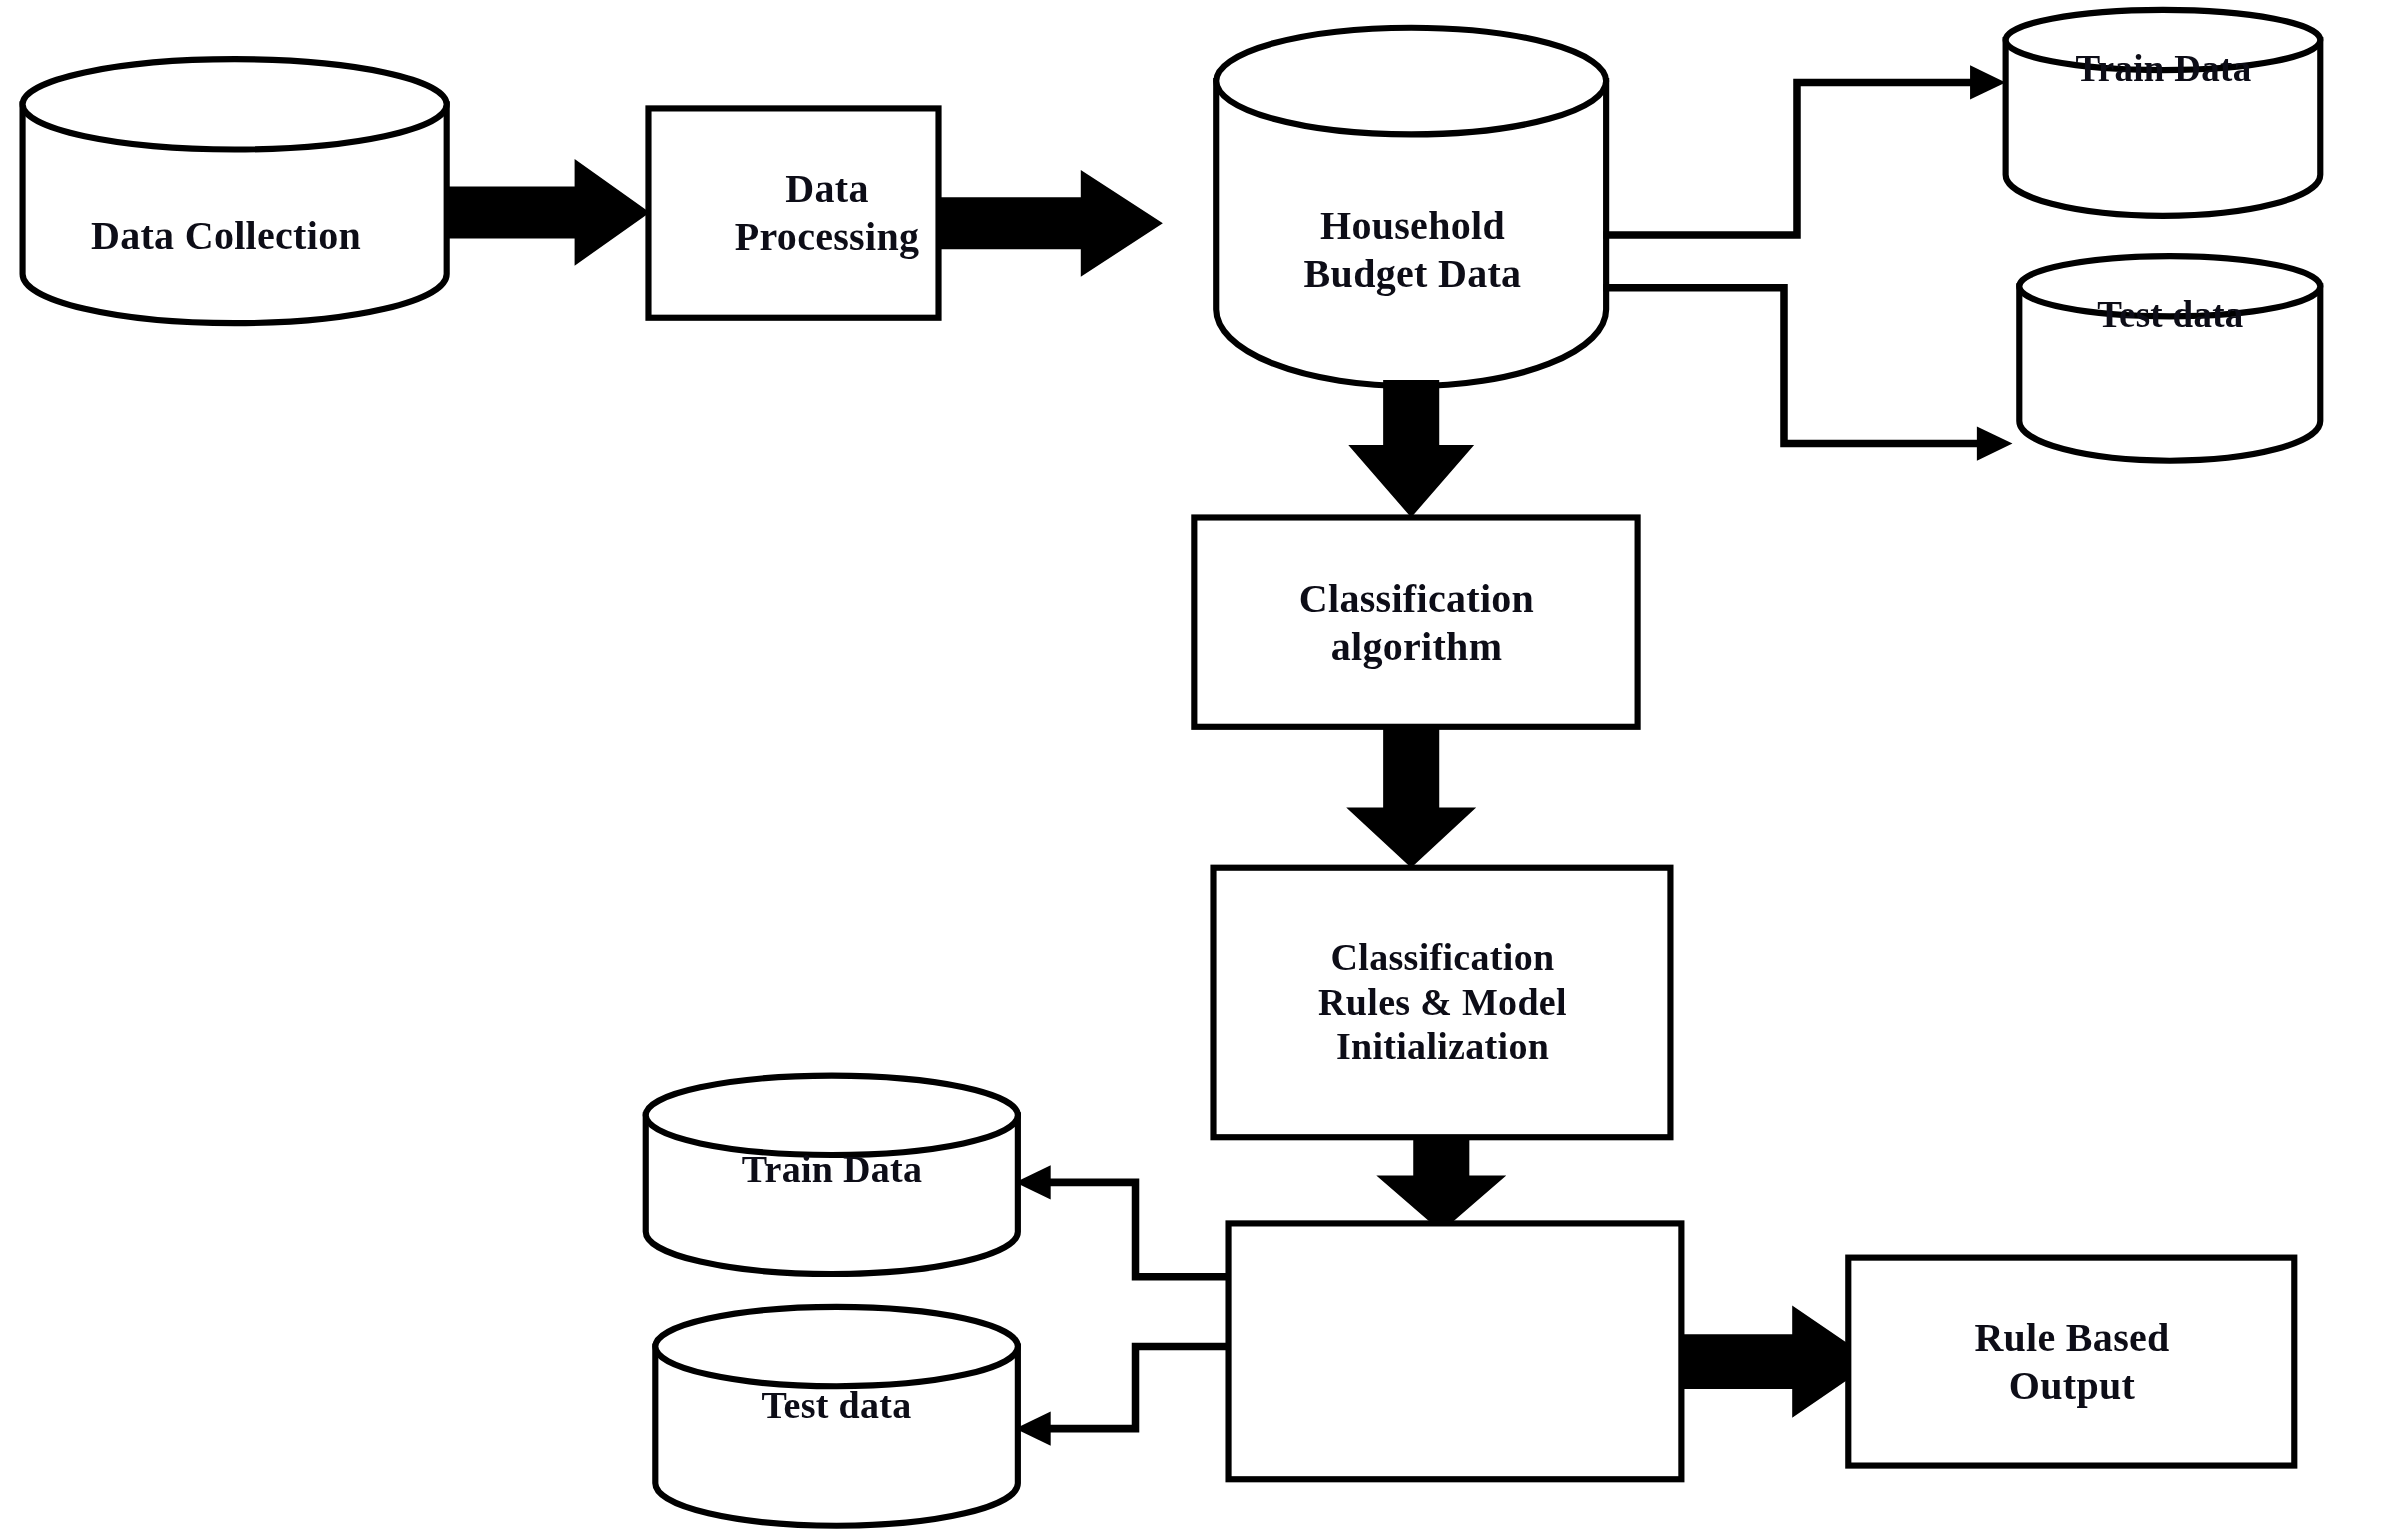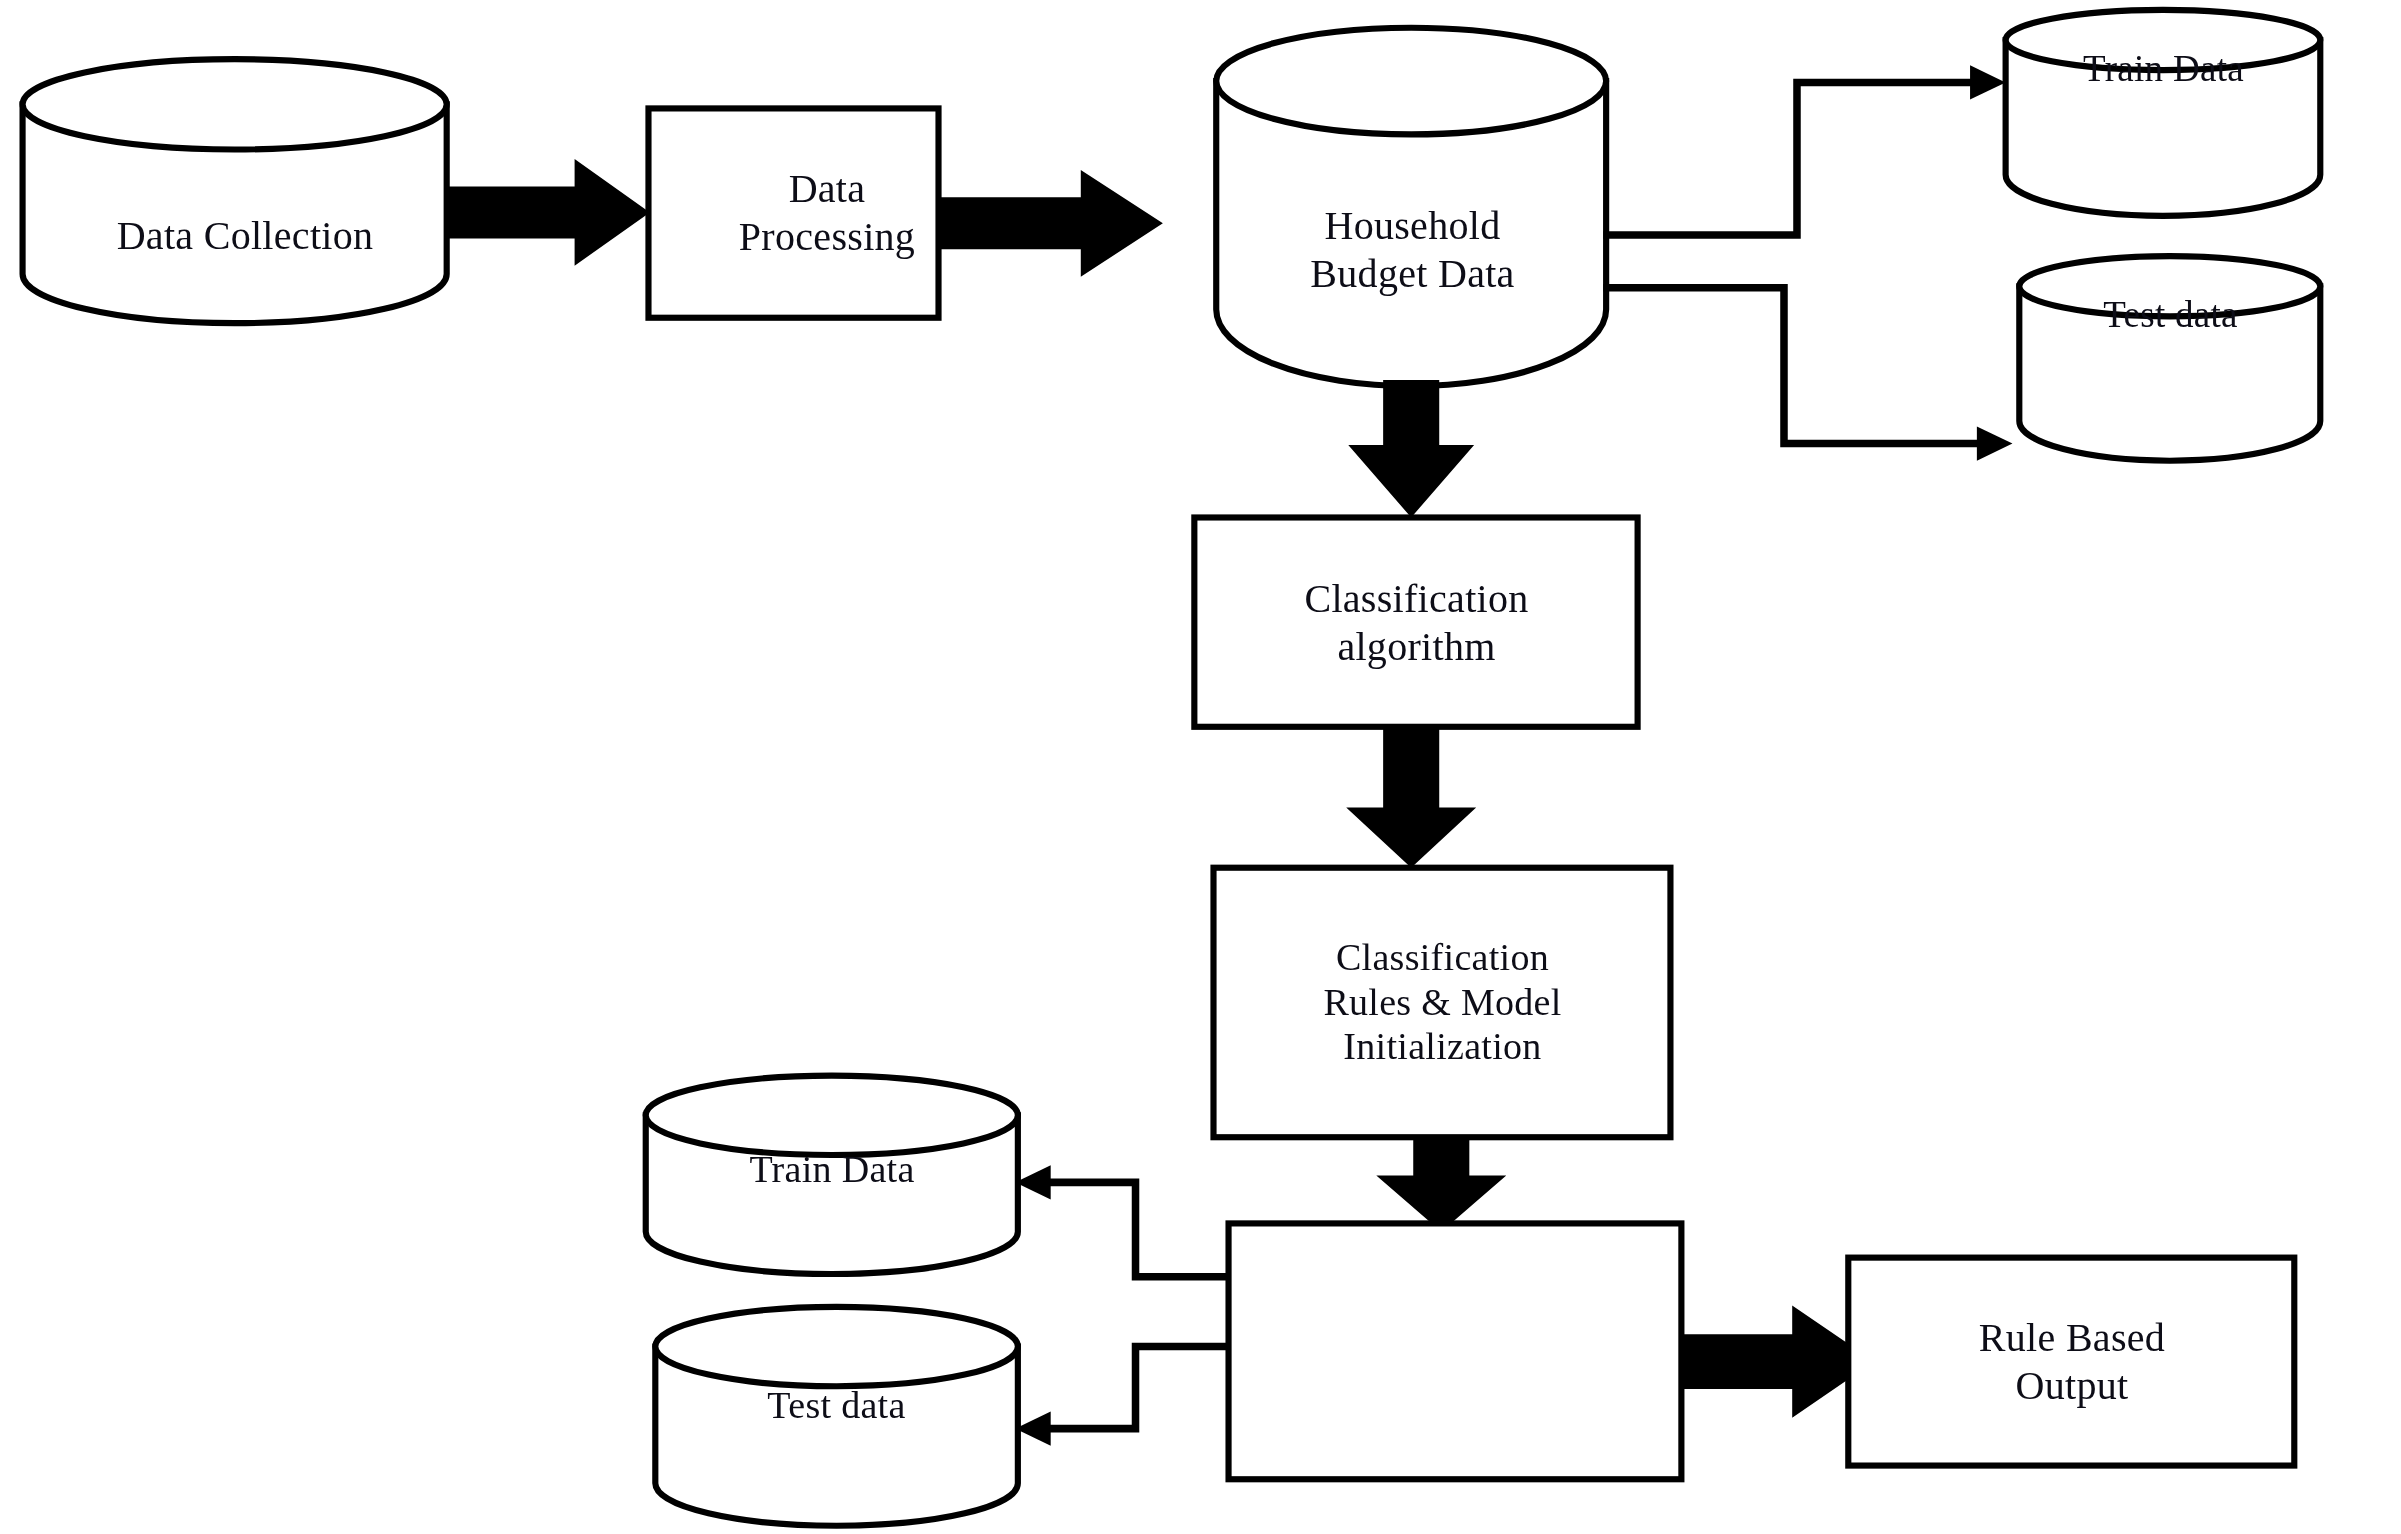--- a/index.html
+++ b/index.html
@@ -14,21 +14,21 @@
   }
   svg.layer{position:absolute;left:0;top:0;width:2401px;height:1535px;}
 
   
   .node-label{
     position:absolute;
     display:flex;
     align-items:center;
     justify-content:center;
     text-align:center;
-    font-weight:normal;
+    font-weight:bold;
     color:#0d0d17;
     line-height:1.18;
     letter-spacing:0.3px;
     pointer-events:none;
     white-space:pre-line;
   }
   .lbl-54{font-size:37px;}
   .lbl-56{font-size:38px;}
   .lbl-58{font-size:40px;}
 
@@ -108,21 +108,21 @@
     <g>
       <path d="M958,1968 L958,2168 A265,62 0 0 0 1488,2168 L1488,1968 Z" fill="#ffffff" stroke="#000000" stroke-width="9"></path>
       <ellipse cx="1223" cy="1968" rx="265" ry="58" fill="#ffffff" stroke="#000000" stroke-width="9"></ellipse>
     </g>
 
     <path d="M2458,1950 L2620,1950 L2620,1908 L2740,1990 L2620,2072 L2620,2030 L2458,2030 Z" fill="#000000"></path>
 
     <rect x="2702" y="1838" width="652" height="304" fill="#ffffff" stroke="#000000" stroke-width="9"></rect>
   </svg>
 
-  <div class="node-label lbl-58" style="left:33px;  top:198px;  width:424px; height:75px;">Data Collection</div>
+  <div class="node-label lbl-58" style="left:14px;  top:198px;  width:424px; height:75px;">Data Collection</div>
 
   <div class="node-label lbl-58" style="left:682px; top:137px;  width:290px; height:151px;">Data
 Processing</div>
 
   <div class="node-label lbl-58" style="left:1225px;top:188px;  width:375px; height:123px;">Household
 Budget Data</div>
 
   <div class="node-label lbl-54" style="left:2006px;top:31px;   width:315px; height:75px;">Train Data</div>
 
   <div class="node-label lbl-54" style="left:2020px;top:277px;  width:301px; height:75px;">Test data</div>

